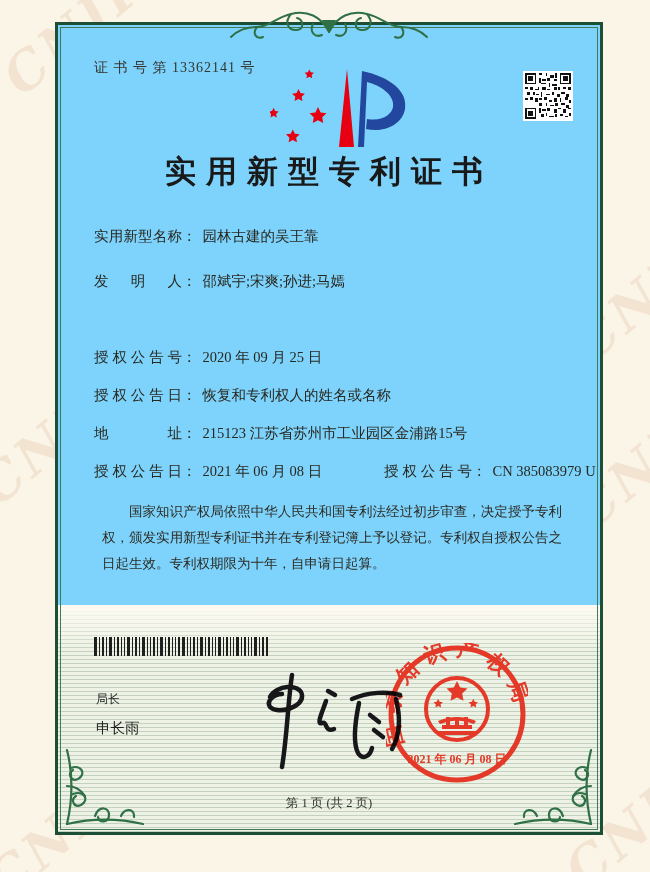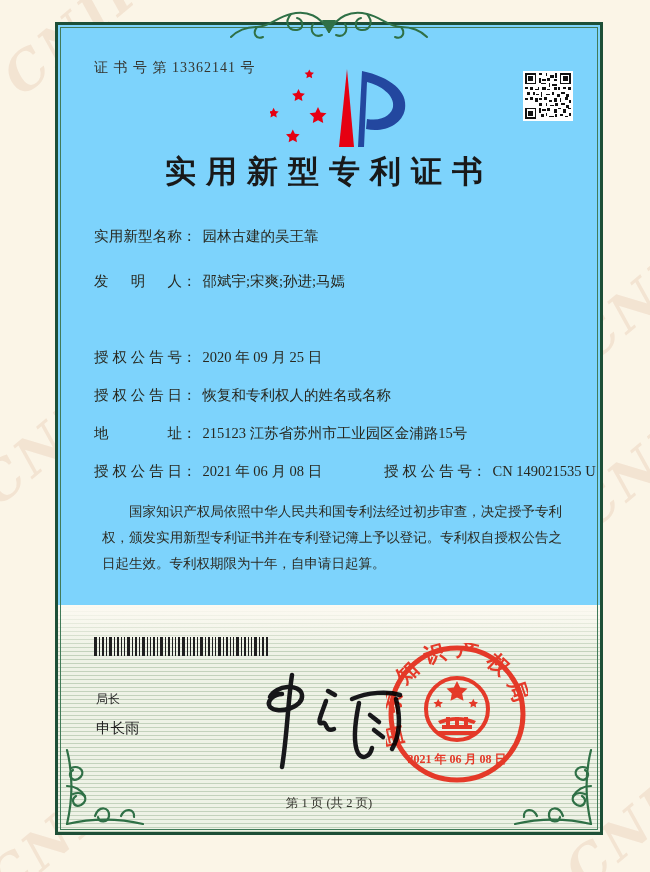--- a/index.html
+++ b/index.html
@@ -212,21 +212,21 @@
       </div>
       <div class="frow" style="top:361px;">
         <span class="flabel">授权公告日</span><span>：</span><span class="fvalue">恢复和专利权人的姓名或名称</span>
       </div>
       <div class="frow" style="top:399px;">
         <span class="flabel">地址</span><span>：</span><span class="fvalue">215123 江苏省苏州市工业园区金浦路15号</span>
       </div>
       <div class="frow" style="top:437px;">
         <span class="flabel">授权公告日</span><span>：</span><span class="fvalue">2021 年 06 月 08 日</span>
         <span class="fcol2">
-          <span class="flabel">授权公告号</span><span>：</span><span class="fvalue">CN 149021535 U</span>
+          <span class="flabel">授权公告号</span><span>：</span><span class="fvalue">CN 385083979 U</span>
         </span>
       </div>
 
       <div class="paras">
         <p>国家知识产权局依照中华人民共和国专利法经过初步审查，决定授予专利权，颁发实用新型专利证书并在专利登记簿上予以登记。专利权自授权公告之日起生效。专利权期限为十年，自申请日起算。</p>
       </div>
 
       <svg class="barcode" width="174" height="19" viewBox="0 0 174 19" shape-rendering="crispEdges">
         <g fill="#1f1f1f">
           <rect x="0" width="3" height="19"></rect>

